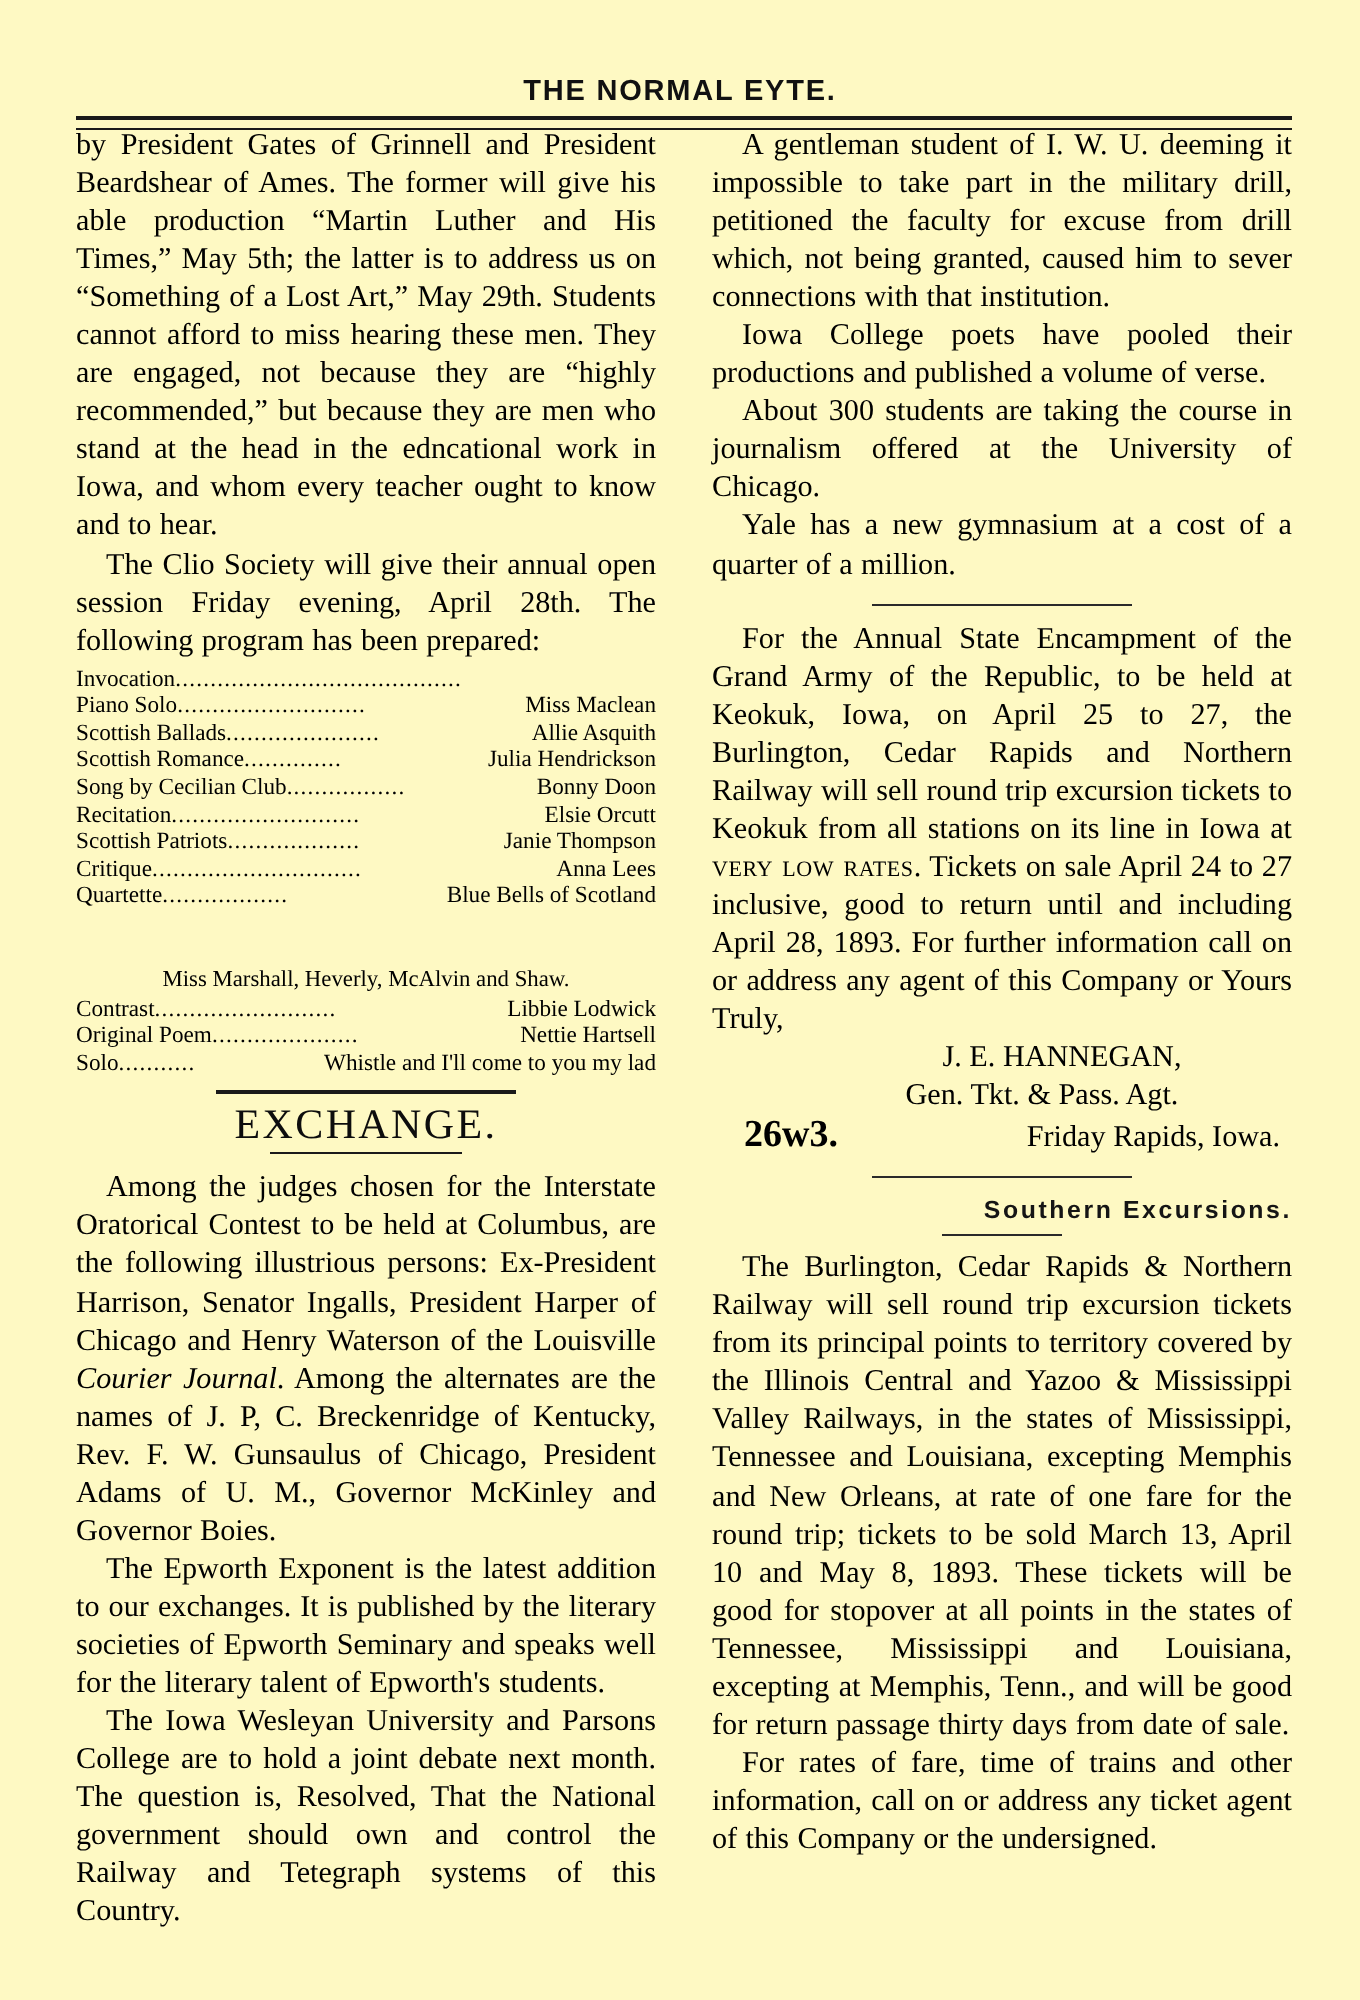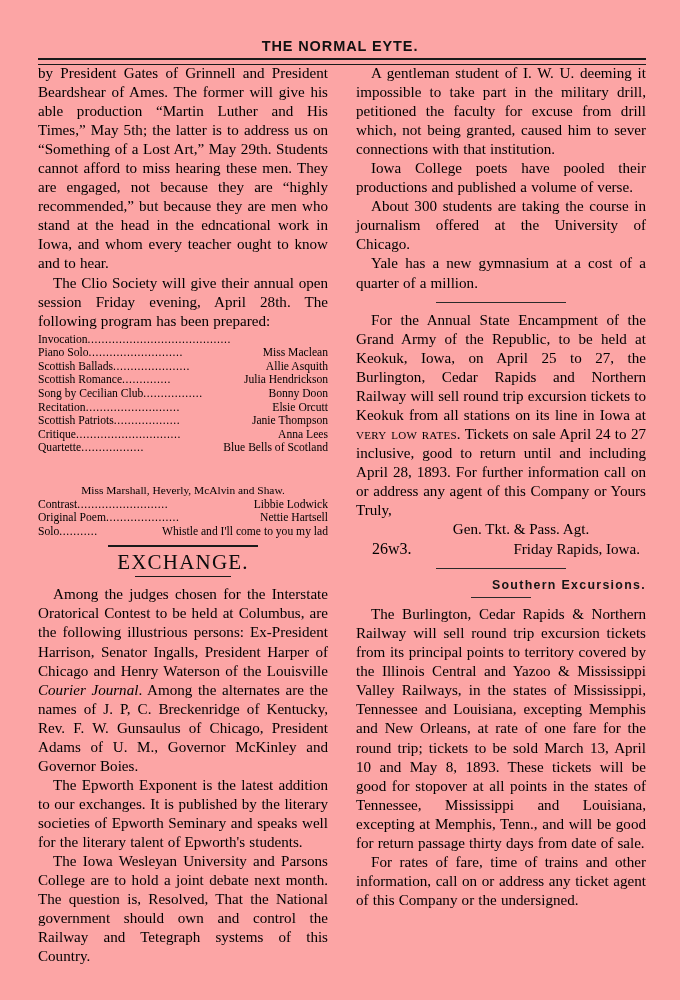--- a/index.html
+++ b/index.html
@@ -13,21 +13,21 @@
     font-family: "Liberation Serif", "DejaVu Serif", serif;
     color: #000000;
     position: relative;
     overflow: hidden;
   }
   .page {
     position: absolute;
     left: 0; top: 0;
     width: 680px;
     height: 1000px;
-    background: #fca5a5;
+    background: #fef9c3;
   }
   .masthead {
     position: absolute;
     left: 0;
     top: 38px;
     width: 680px;
     text-align: center;
     font-family: "Liberation Sans", "DejaVu Sans", sans-serif;
     font-weight: bold;
     font-size: 14.5px;
@@ -144,21 +144,21 @@
   }
   .sig-r1 { text-align: center; padding-left: 60px; }
   .sig-r2 { text-align: center; padding-left: 40px; }
   .sig-row-flex {
     display: flex;
     justify-content: space-between;
     align-items: baseline;
     font-size: 15.1px;
     line-height: 19.05px;
   }
-  .sig-code { padding-left: 16px; font-size: 16px; }
+  .sig-code { padding-left: 16px; font-size: 19px; font-weight: bold; }
   .sig-city { padding-right: 6px; }
 
   .sub-head {
     text-align: right;
     font-family: "Liberation Sans", "DejaVu Sans", sans-serif;
     font-size: 12.4px;
     font-weight: bold;
     letter-spacing: 1.3px;
     line-height: 16px;
     color: #151515;
@@ -233,20 +233,21 @@
 
       <p class="body">A gentleman student of I. W. U. deeming it impossible to take part in the military drill, petitioned the faculty for excuse from drill which, not being granted, caused him to sever connections with that institution.</p>
       <p class="body">Iowa College poets have pooled their productions and published a volume of verse.</p>
       <p class="body">About 300 students are taking the course in journalism offered at the University of Chicago.</p>
       <p class="body">Yale has a new gymnasium at a cost of a quarter of a million.</p>
 
       <div class="short-rule"></div>
 
       <p class="body"><span>For the Annual State Encampment of the Grand Army of the Republic, to be held at Keokuk, Iowa, on April 25 to 27, the Burlington, Cedar Rapids and Northern Railway will sell round trip excursion tickets to Keokuk from all stations on its line in Iowa at </span><span class="smallcaps">very low rates</span><span>. Tickets on sale April 24 to 27 inclusive, good to return until and including April 28, 1893. For further information call on or address any agent of this Company or Yours Truly,</span></p>
 
+      <span class="sig-line sig-r1">J. E. HANNEGAN,</span>
       <span class="sig-line sig-r2">Gen. Tkt. &amp; Pass. Agt.</span>
       <div class="sig-row-flex">
         <span class="sig-code">26w3.</span>
         <span class="sig-city">Friday Rapids, Iowa.</span>
       </div>
 
       <div class="short-rule"></div>
       <div class="sub-head">Southern Excursions.</div>
       <div class="short-rule-sm"></div>
 

